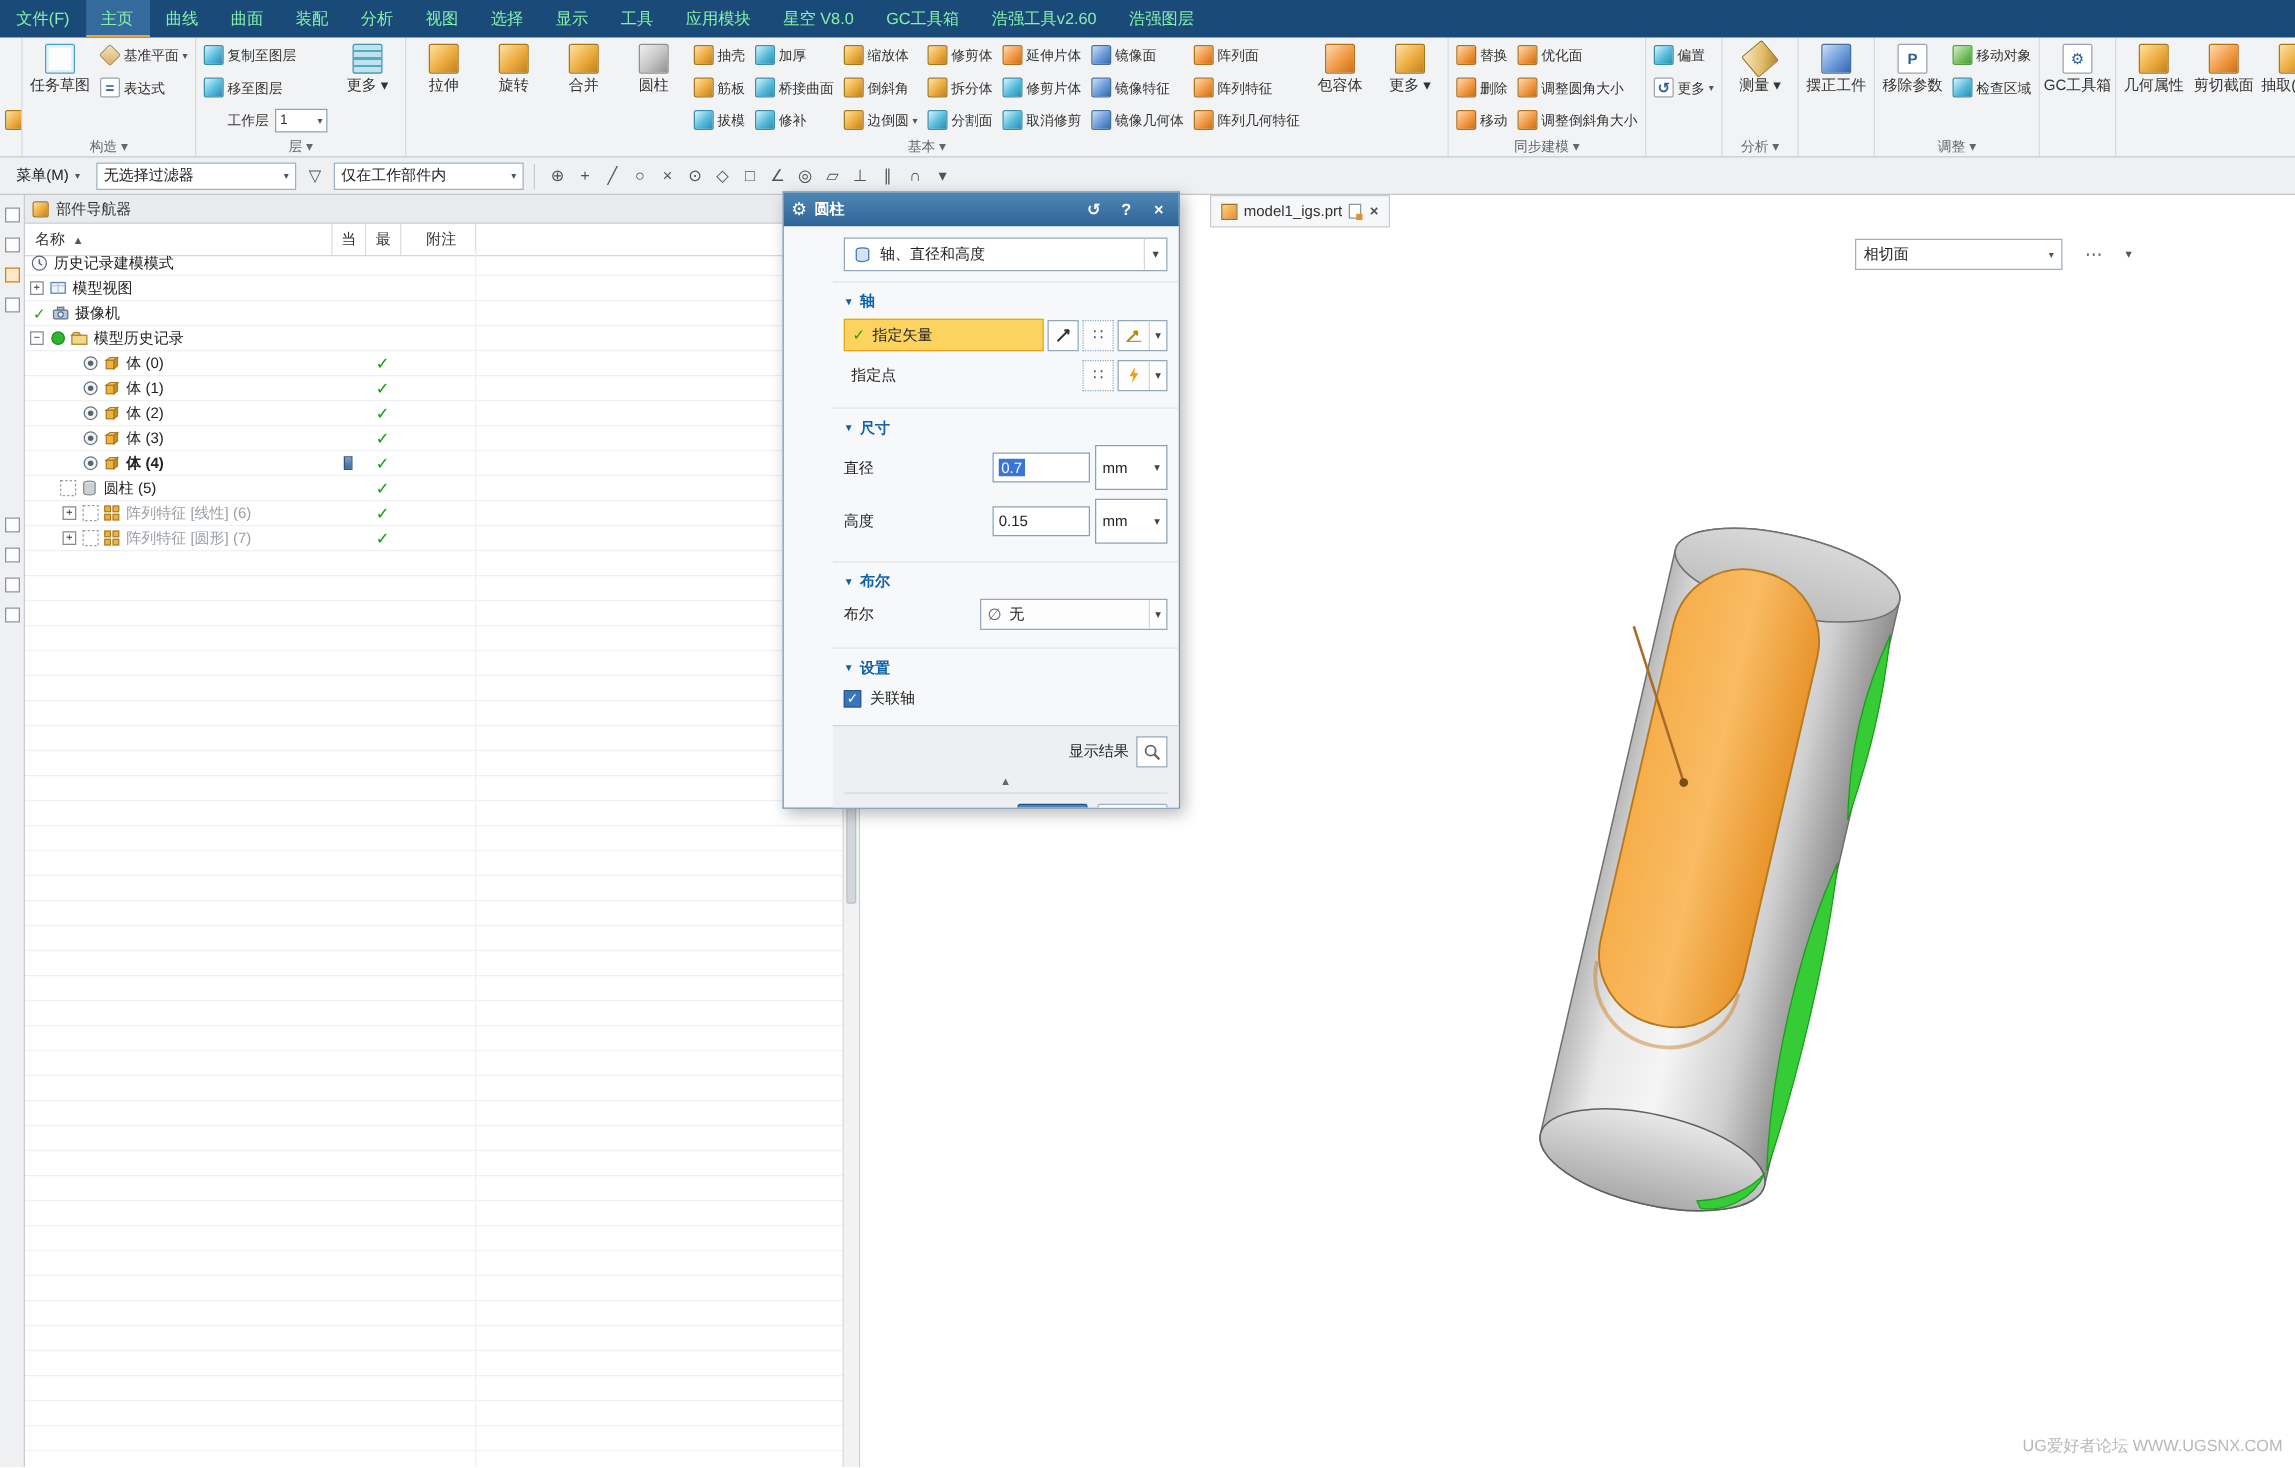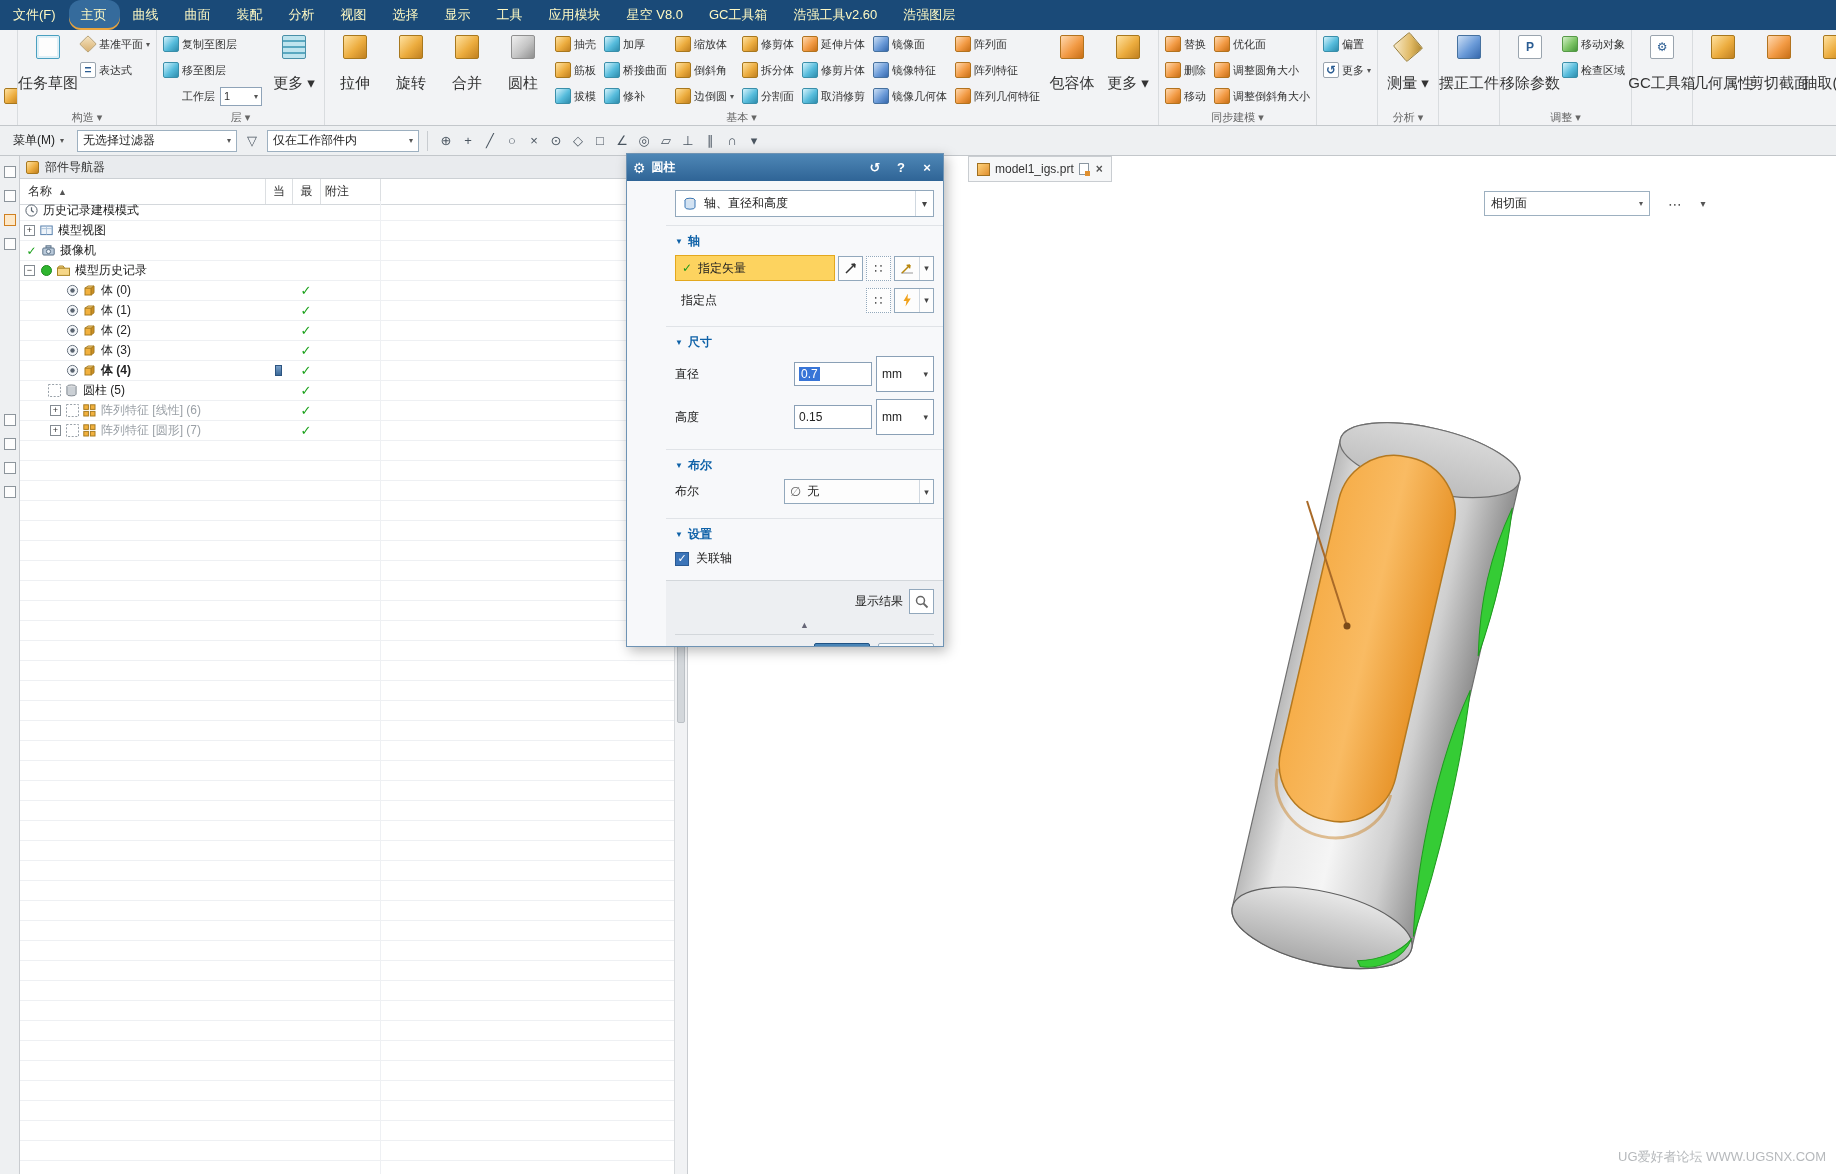--- a/index.html
+++ b/index.html
@@ -2,31 +2,31 @@
 <html><head>
 <meta charset="utf-8">
 <style>
   * { margin:0; padding:0; box-sizing:border-box; }
   html,body { width:1836px; height:1174px; overflow:hidden;
     font-family:"Liberation Sans","DejaVu Sans",sans-serif; font-size:12px; color:#222; background:#fff; }
   #root { position:relative; width:1836px; height:1174px; background:#ffffff; overflow:hidden; }
 
   
   .menubar { position:absolute; top:0; left:0; right:0; height:30px; background:#1a4a78; display:flex; align-items:stretch; z-index:10; }
-  .menu-item { display:flex; align-items:center; padding:0 13px; color:#fef9c3; font-size:13px; white-space:nowrap;border-radius:12px; }
+  .menu-item { display:flex; align-items:center; padding:0 13px; color:#86efac; font-size:13px; white-space:nowrap; }
   .menu-item.active { background:#356b9c; box-shadow:inset 0 -2px 0 #e8a33d;padding-left:12px; }
 
   
   .ribbon { position:absolute; top:30px; left:0; right:0; height:96px; background:#f2f3f5; border-bottom:1px solid #c3c7cb; display:flex; overflow:hidden; z-index:9; }
   .rgroup { display:flex; flex-direction:column; border-right:1px solid #d9dcdf; padding:1px 2px 0; flex:0 0 auto; }
   .rgroup.clip { flex:0 0 18px; overflow:hidden; padding:1px 0 0; }
   .rgroup-content { flex:1; display:flex; align-items:stretch; }
   .rgroup-label { height:16px; display:flex; align-items:center; justify-content:center; font-size:11px; color:#666; white-space:nowrap; }
   .bigbtn { width:56px; display:flex; flex-direction:column; align-items:center; padding:4px 1px 0; }
-  .bigbtn .blabel { margin-top:18px; font-size:15px; line-height:12px; color:#333; text-align:center; white-space:nowrap; }
+  .bigbtn .blabel { margin-top:3px; font-size:12px; line-height:12px; color:#333; text-align:center; white-space:nowrap; }
   .smallcol { display:flex; flex-direction:column; }
   .smallbtn { display:flex; align-items:center; gap:3px; height:26px; padding:0 4px; font-size:11px; color:#333; white-space:nowrap; }
   .ic { width:16px; height:16px; flex:0 0 16px; border-radius:2px; display:inline-flex; align-items:center; justify-content:center; }
   .icL { width:24px !important; height:24px !important; flex:0 0 24px !important; }
   .ic-gold   { background:linear-gradient(135deg,#ffe2a0,#ecac3e 55%,#c08020); border:1px solid #a8781e; }
   .ic-cyan   { background:linear-gradient(135deg,#d6f3fc,#56bcdc 55%,#2e8cac); border:1px solid #3a8faa; }
   .ic-blue   { background:linear-gradient(135deg,#ccdff5,#6a9ad8 55%,#3668ac); border:1px solid #46719f; }
   .ic-green  { background:linear-gradient(135deg,#d4f0c8,#7cc465 55%,#47963a); border:1px solid #579a48; }
   .ic-orange { background:linear-gradient(135deg,#ffd9b0,#f29a44 55%,#c86f16); border:1px solid #b2731f; }
   .ic-gray   { background:linear-gradient(135deg,#f0f0f0,#c4c4c4 55%,#8e8e8e); border:1px solid #909090; }
@@ -523,21 +523,21 @@
       <div class="cname">
         <span>名称</span>
         <span class="sort">▲</span>
       </div>
       <div class="ccell" style="left:245px;width:27px">
           <span>当</span>
         </div>
       <div class="ccell" style="left:272px;width:28px">
           <span>最</span>
         </div>
-      <div class="ccell" style="left:300px;width:60px;justify-content:flex-start;padding-left:4px">
+      <div class="ccell" style="left:300px;width:60px;justify-content:flex-start;padding-left:20px">
           <span>附注</span>
         </div>
       <div class="ccell" style="left:360px;width:1px"></div>
     </div>
     <div class="navrows">
         <div class="trow" style="padding-left: 4px;">
           <span class="ticon">
             <svg viewBox="0 0 15 15">
               <circle cx="7.5" cy="7.5" r="5.6" fill="#fdfdfd" stroke="#5a6570"></circle>
               <path d="M7.5 4.3V7.6L9.7 9.2" stroke="#5a6570" stroke-width="1.2" fill="none"></path>

